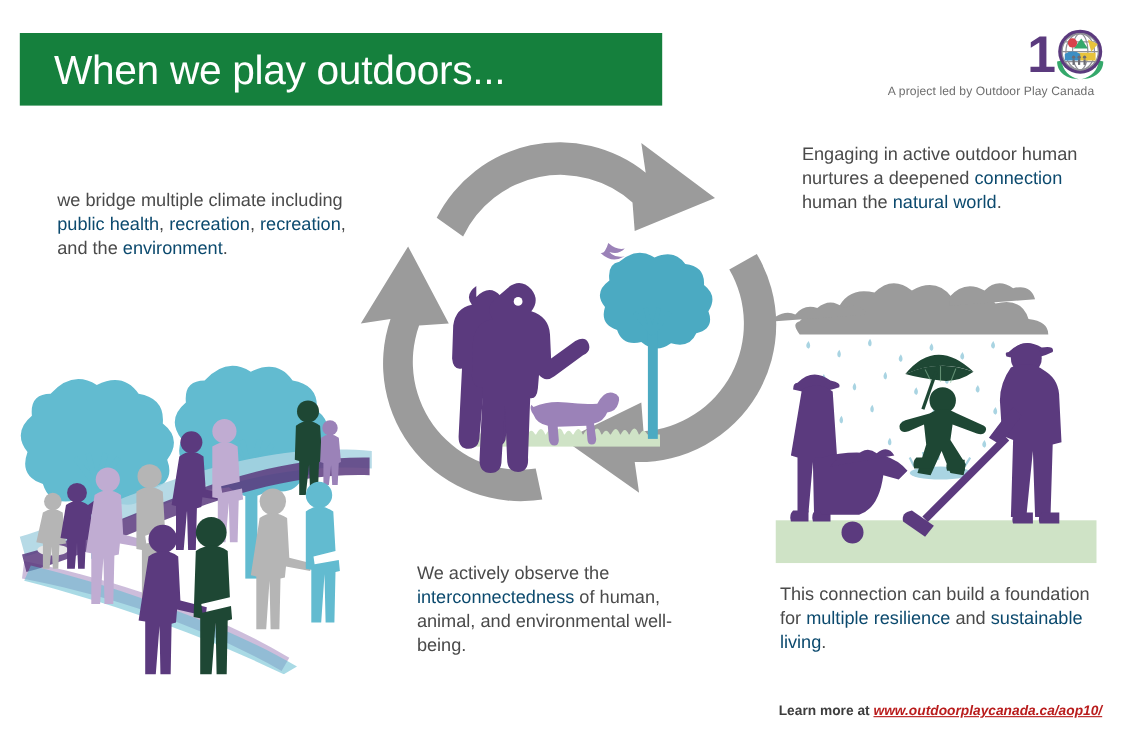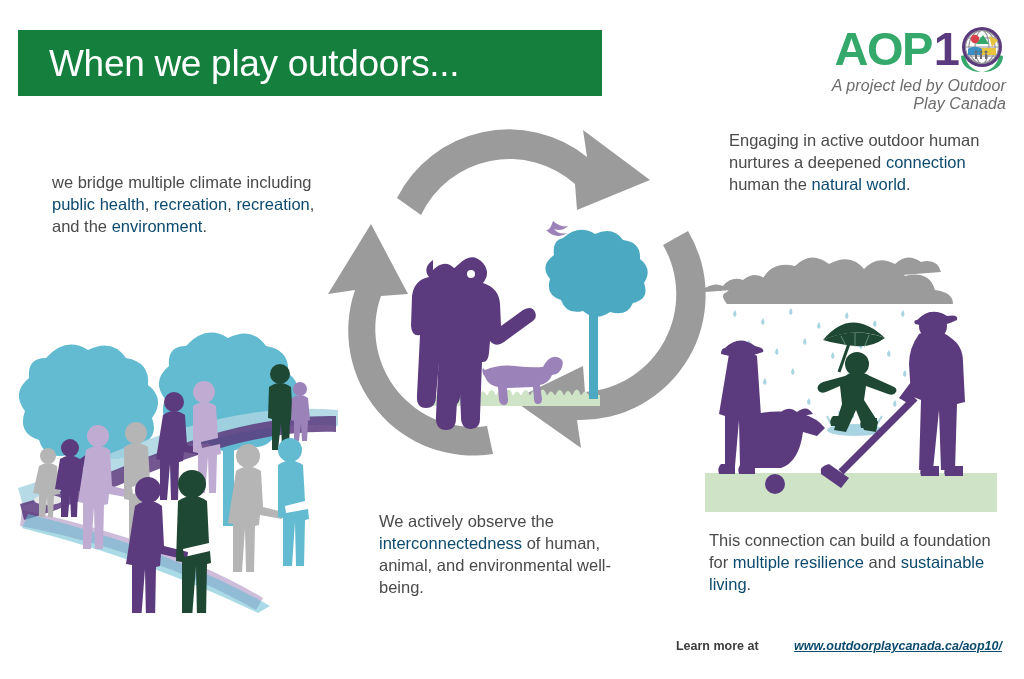--- a/index.html
+++ b/index.html
@@ -65,23 +65,22 @@
     line-height: 1;
     margin-left: 2px;
   }
   #logo .globe-wrap {
     position: relative;
     width: 52px;
     height: 52px;
     margin-left: -3px;
   }
   #logo .tagline {
-    text-align: right;
-    font-size: 16px;
-    font-style: italic;
+    text-align: center;
+    font-size: 11px;
     color: #6d6d6d;
     margin-top: 3px;
     padding-right: 2px;
     letter-spacing: 0.1px;
   }
 
   
   .body-text {
     position: absolute;
     font-size: 16.5px;
@@ -97,42 +96,40 @@
 
   #footer-note {
     position: absolute;
     right: 22px;
     top: 639px;
     font-size: 12.5px;
     font-weight: 700;
     color: #3d3d3d;
   }
   #footer-note .url {
-    color: #0c4a6e;
+    color: #b91c1c;
     font-style: italic;
     font-weight: 700;
-    margin-left: 32px;
   }
 
   
   .illus { position: absolute; }
   #illus-cycle  { left: 325px; top: 118px;  width: 390px; height: 360px; }
   #illus-sectors{ left: 8px;   top: 288px;  width: 345px; height: 325px; }
   #illus-rain   { left: 705px; top: 248px;  width: 292px; height: 264px; }
 </style>
 </head>
 <body>
 
 <div id="title-banner">
   <span class="title-text">When we play outdoors...</span>
 </div>
 
 <div id="logo">
   <div class="logo-mark">
-    <span class="aop">AOP</span>
     <span class="one">1</span>
     <span class="globe-wrap">
       <svg width="52" height="52" viewBox="0 0 52 52" aria-hidden="true">
 
         <g fill="#35A86B">
           <path d="M5 34 C5 44, 14 50, 25 50 C16 48, 10 42, 9 33 Z"></path>
           <path d="M47 34 C47 44, 38 50, 27 50 C36 48, 42 42, 43 33 Z"></path>
         </g>
 
         <circle cx="26" cy="25" r="20" fill="#5B3A7E"></circle>

